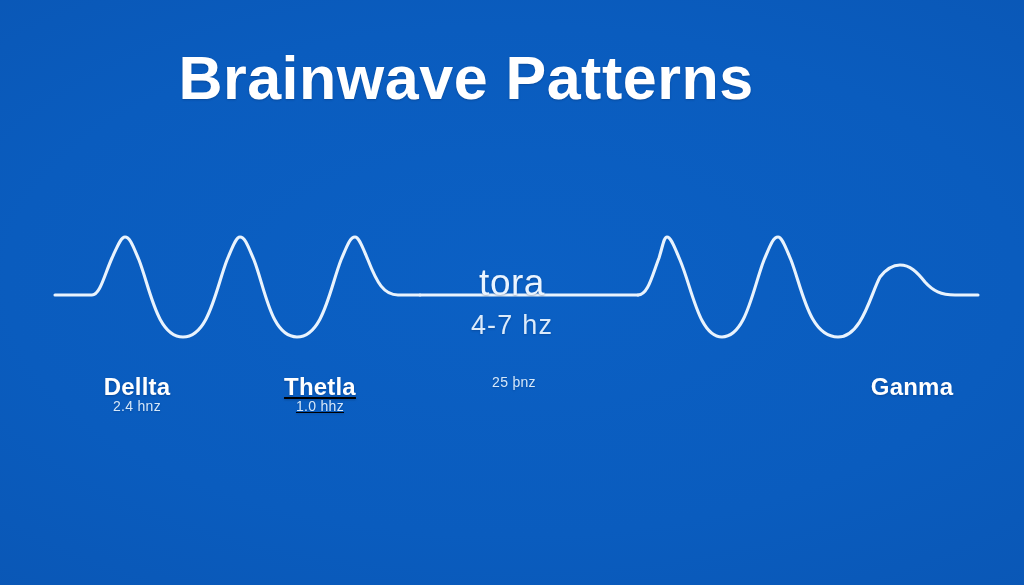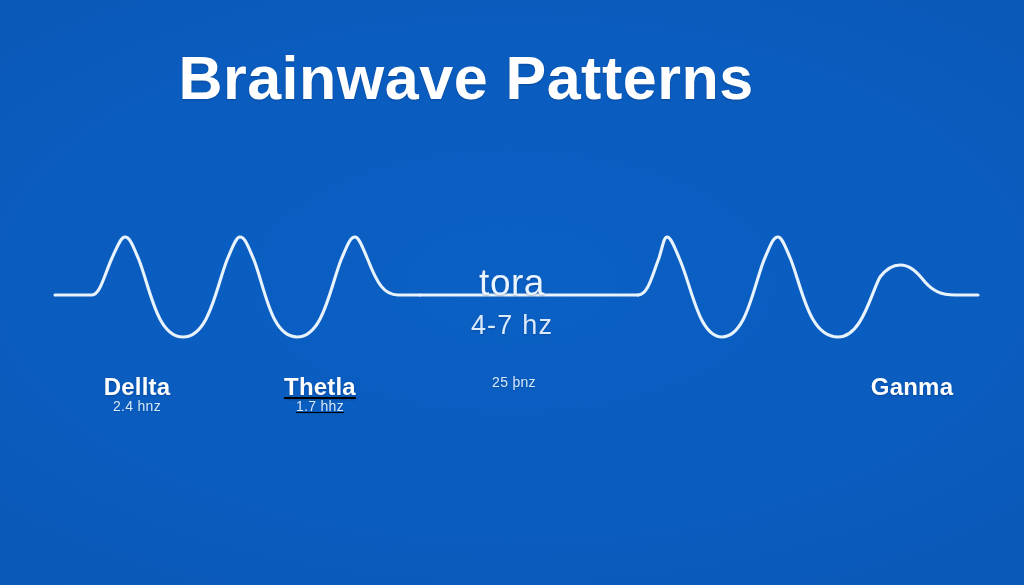--- a/index.html
+++ b/index.html
@@ -161,21 +161,21 @@
 
   <div id="legend">
 
     <div class="legend-item" style="left:137px;">
       <div class="legend-name">Dellta</div>
       <div class="legend-freq">2.4 hnz</div>
     </div>
 
     <div class="legend-item" style="left:320px;text-decoration:underline;">
       <div class="legend-name">Thetla</div>
-      <div class="legend-freq">1.7 hhz</div>
+      <div class="legend-freq">1.0 hhz</div>
     </div>
 
     <div class="legend-item" style="left:514px;">
       <div class="legend-freq">25 þnz</div>
     </div>
 
     <div class="legend-item" style="left:708px;">
     </div>
 
     <div class="legend-item" style="left:912px;">

